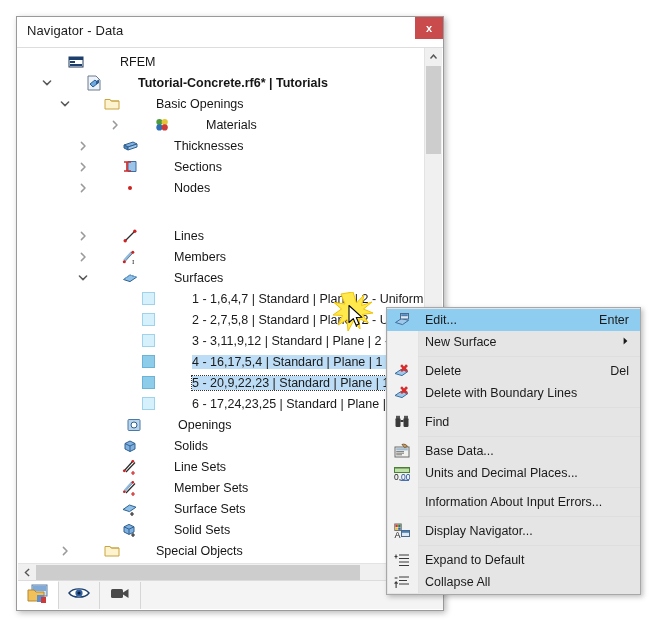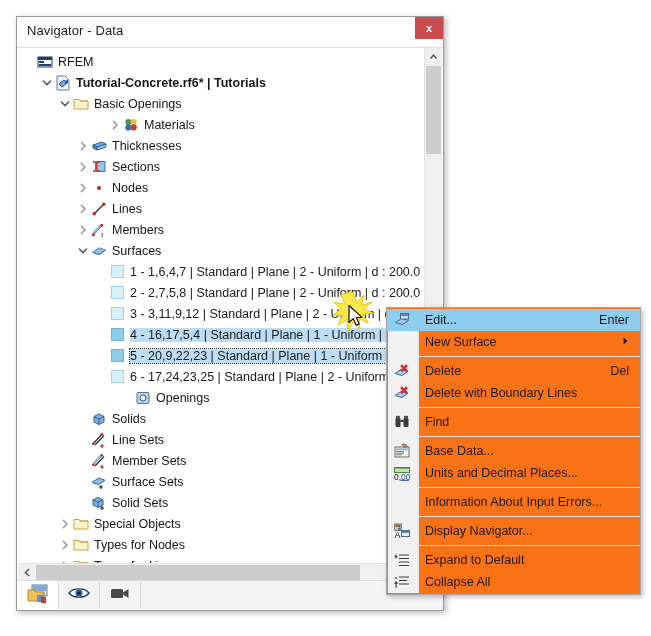--- a/index.html
+++ b/index.html
@@ -67,20 +67,21 @@
     padding-top: 3px;
   }
   .row {
     position: relative;
     height: 21px;
     display: flex;
     align-items: center;
     white-space: nowrap;
     font-size: 12.5px;
     color: #161616;
+    gap: 31px;
   }
   .exp {
     width: 14px; height: 21px;
     display: flex; align-items: center; justify-content: center;
     cursor: pointer;
     flex: 0 0 14px;
   }
   .exp svg { display:block; }
   .ico {
     width: 18px; height: 18px;
@@ -165,21 +166,21 @@
   .tb-btn.active {
     background:#ffffff;
     border-top:1px solid #ffffff;
   }
 
   
   .ctxmenu {
     position:absolute;
     left:386px; top:307px;
     width:255px;
-    background:#f97316;
+    background:#e5e5e5;
     border:1px solid #a8a8a8;
     box-shadow: 2px 2px 5px rgba(0,0,0,0.25);
     box-sizing:border-box;
     padding:1px 0;
   }
   .ctx-gutter {
     position:absolute;
     left:1px; top:1px;
     width:30px; bottom:1px;
     background:#f1f1f1;
@@ -333,21 +334,21 @@
                 <path d="M3.4 1.4 L7 5 L3.4 8.6" fill="none" stroke="#9a9a9a" stroke-width="1.5" stroke-linecap="round" stroke-linejoin="round"></path>
               </svg>
             </span>
             <span class="ico">
               <svg width="16" height="16" viewBox="0 0 16 16">
                 <circle cx="8" cy="8" r="2" fill="#cc2222"></circle>
               </svg>
             </span>
             <span class="lbl">Nodes</span>
           </div>
-          <div class="row" style="padding-left: 58px;">
+          <div class="row" style="padding-left: 58px; margin-top: 27px;">
             <span class="exp">
               <svg width="10" height="10" viewBox="0 0 10 10">
                 <path d="M3.4 1.4 L7 5 L3.4 8.6" fill="none" stroke="#9a9a9a" stroke-width="1.5" stroke-linecap="round" stroke-linejoin="round"></path>
               </svg>
             </span>
             <span class="ico">
               <svg width="16" height="16" viewBox="0 0 16 16">
                 <path d="M3 13 L13 3" stroke="#2a2a2a" stroke-width="1.3"></path>
                 <circle cx="3.2" cy="12.8" r="1.7" fill="#cc2222"></circle>
                 <circle cx="12.8" cy="3.2" r="1.7" fill="#cc2222"></circle>
@@ -421,21 +422,21 @@
             </span>
             <span class="lbl">5 - 20,9,22,23 | Standard | Plane | 1 - Uniform | d : 200.0 mm |</span>
           </div>
           <div class="row surf-row" style="padding-left: 76px;">
             <span class="exp"></span>
             <span class="ico">
               <span class="sq"></span>
             </span>
             <span class="lbl">6 - 17,24,23,25 | Standard | Plane | 2 - Uniform | d : 200.0 mm</span>
           </div>
-          <div class="row" style="padding-left: 62px; margin-left: 40px;">
+          <div class="row" style="padding-left: 62px;">
             <span class="exp"></span>
             <span class="ico">
               <svg width="16" height="16" viewBox="0 0 16 16">
                 <rect x="2" y="2.5" width="12" height="11" rx="1" fill="#b9d3ea" stroke="#4a7aa8"></rect>
                 <circle cx="8" cy="8" r="3" fill="#ffffff" stroke="#2f6090"></circle>
               </svg>
             </span>
             <span class="lbl">Openings</span>
           </div>
           <div class="row" style="padding-left: 58px;">

